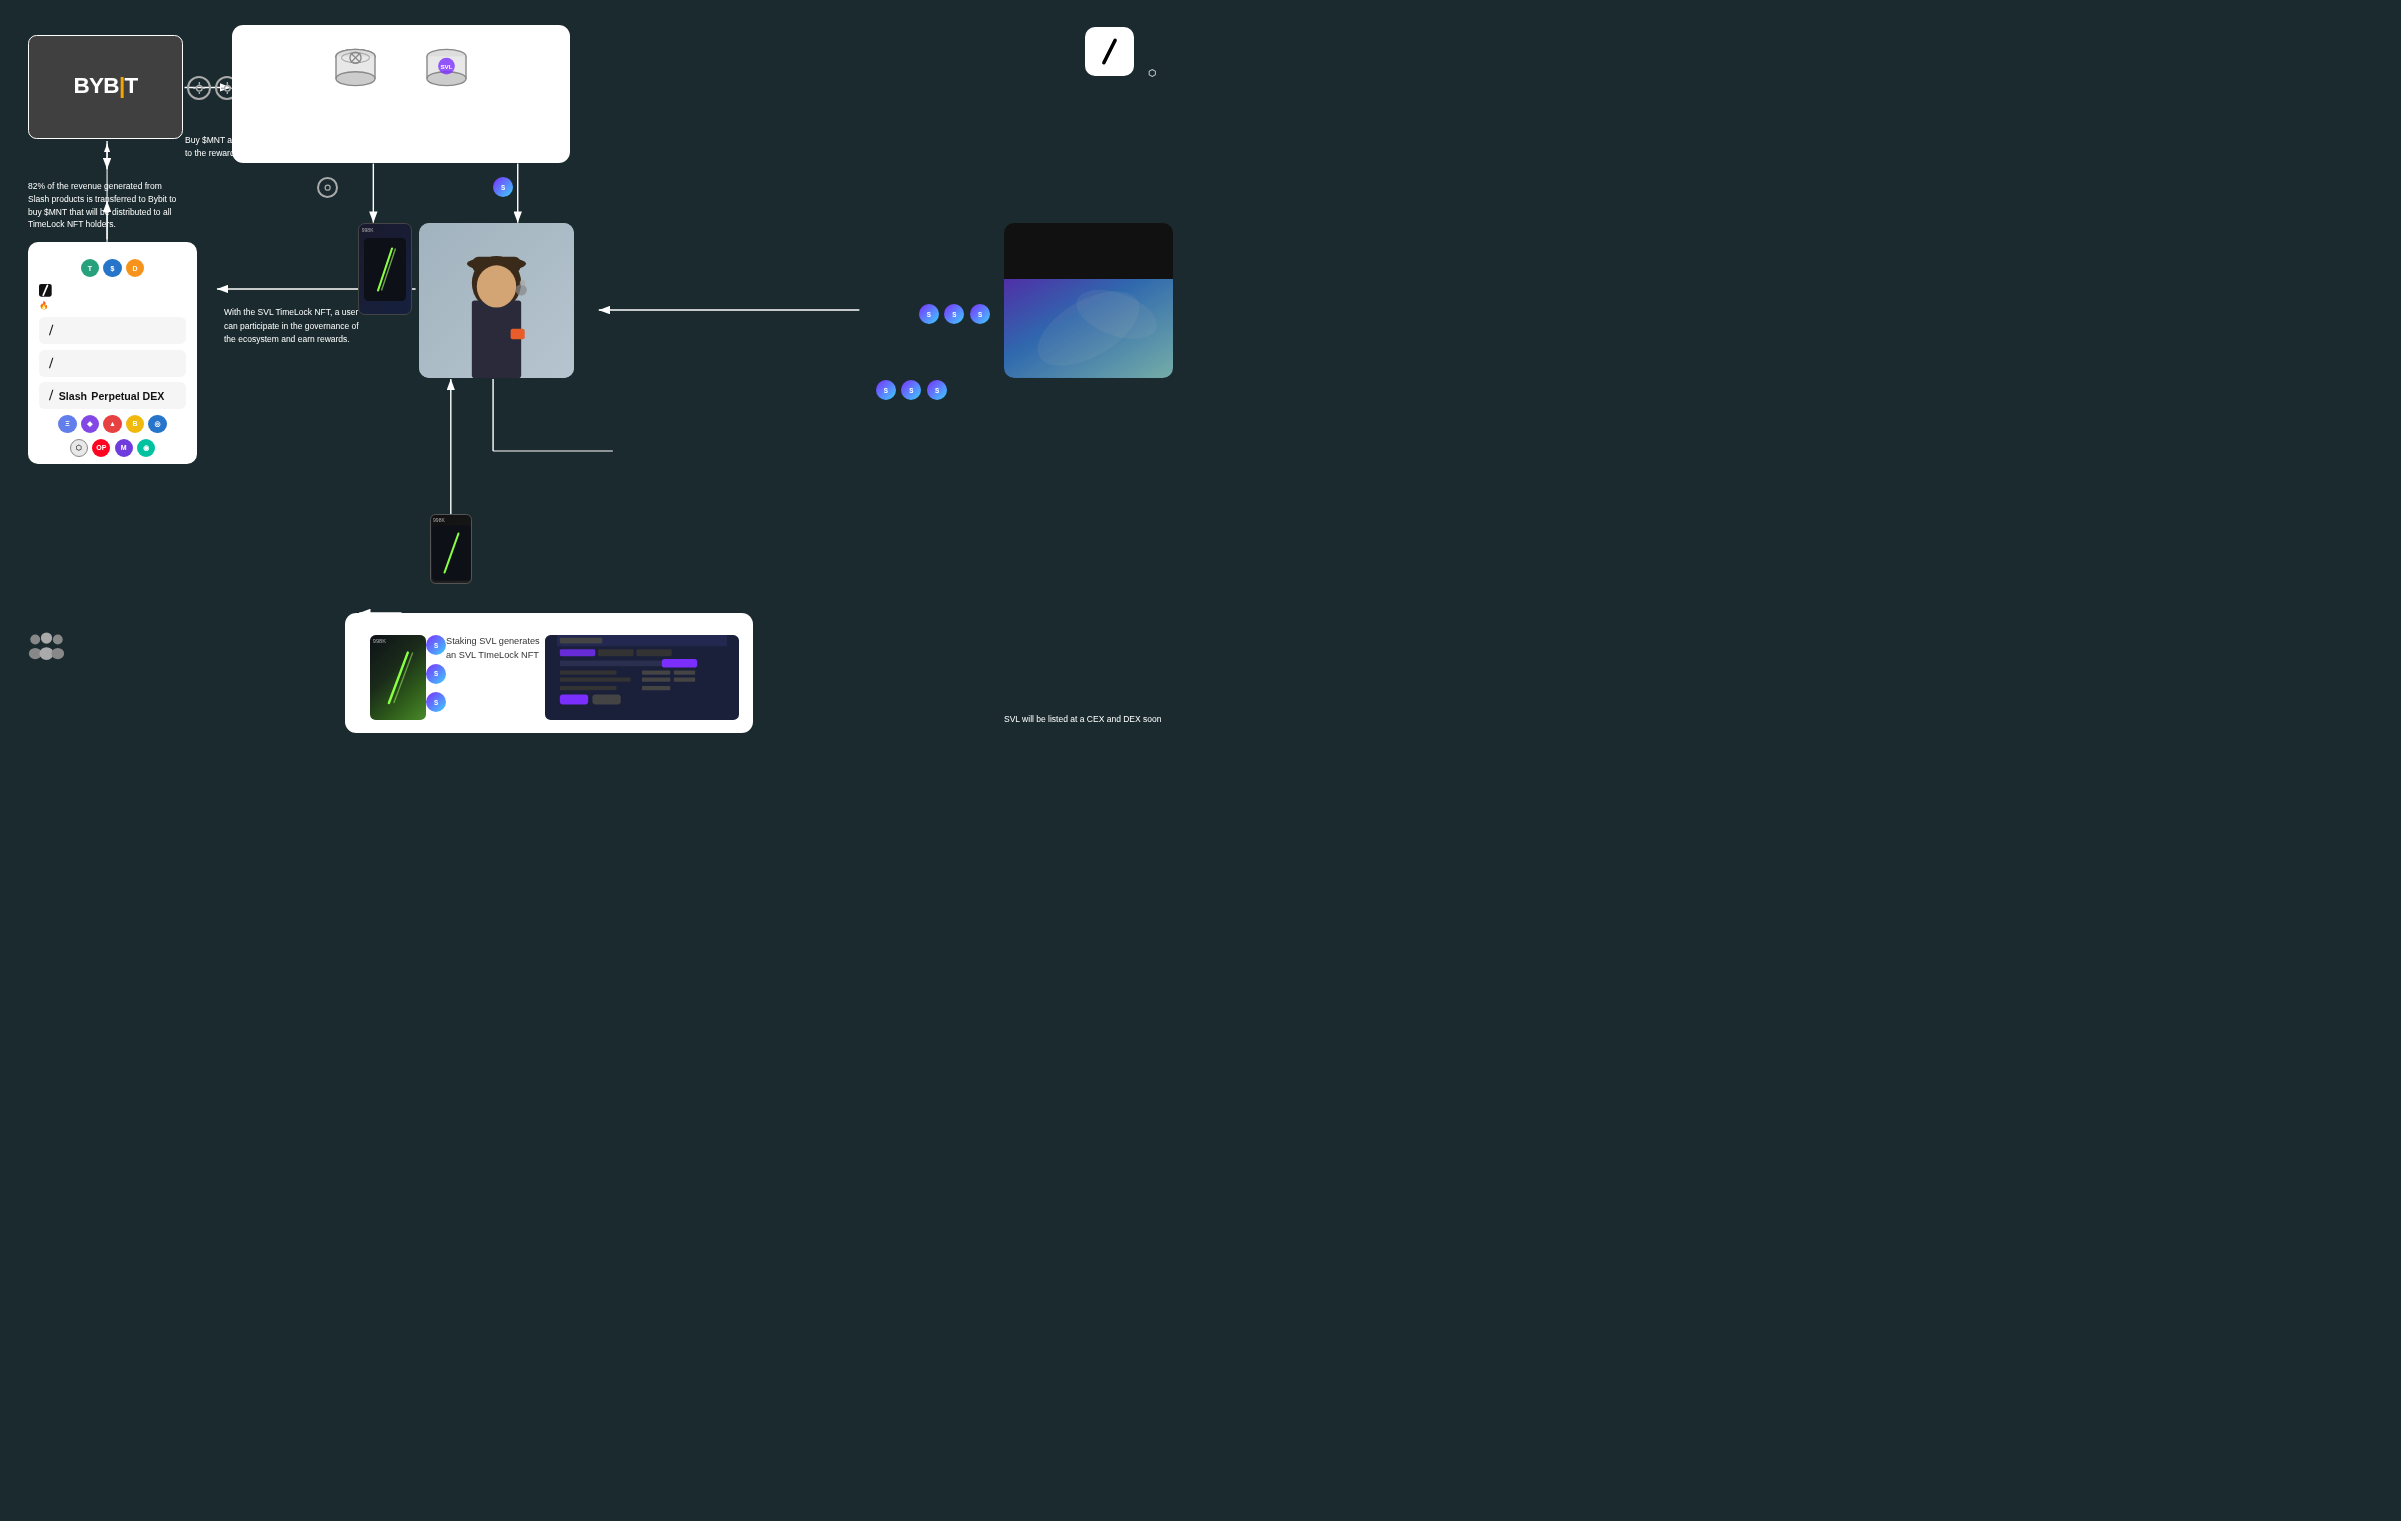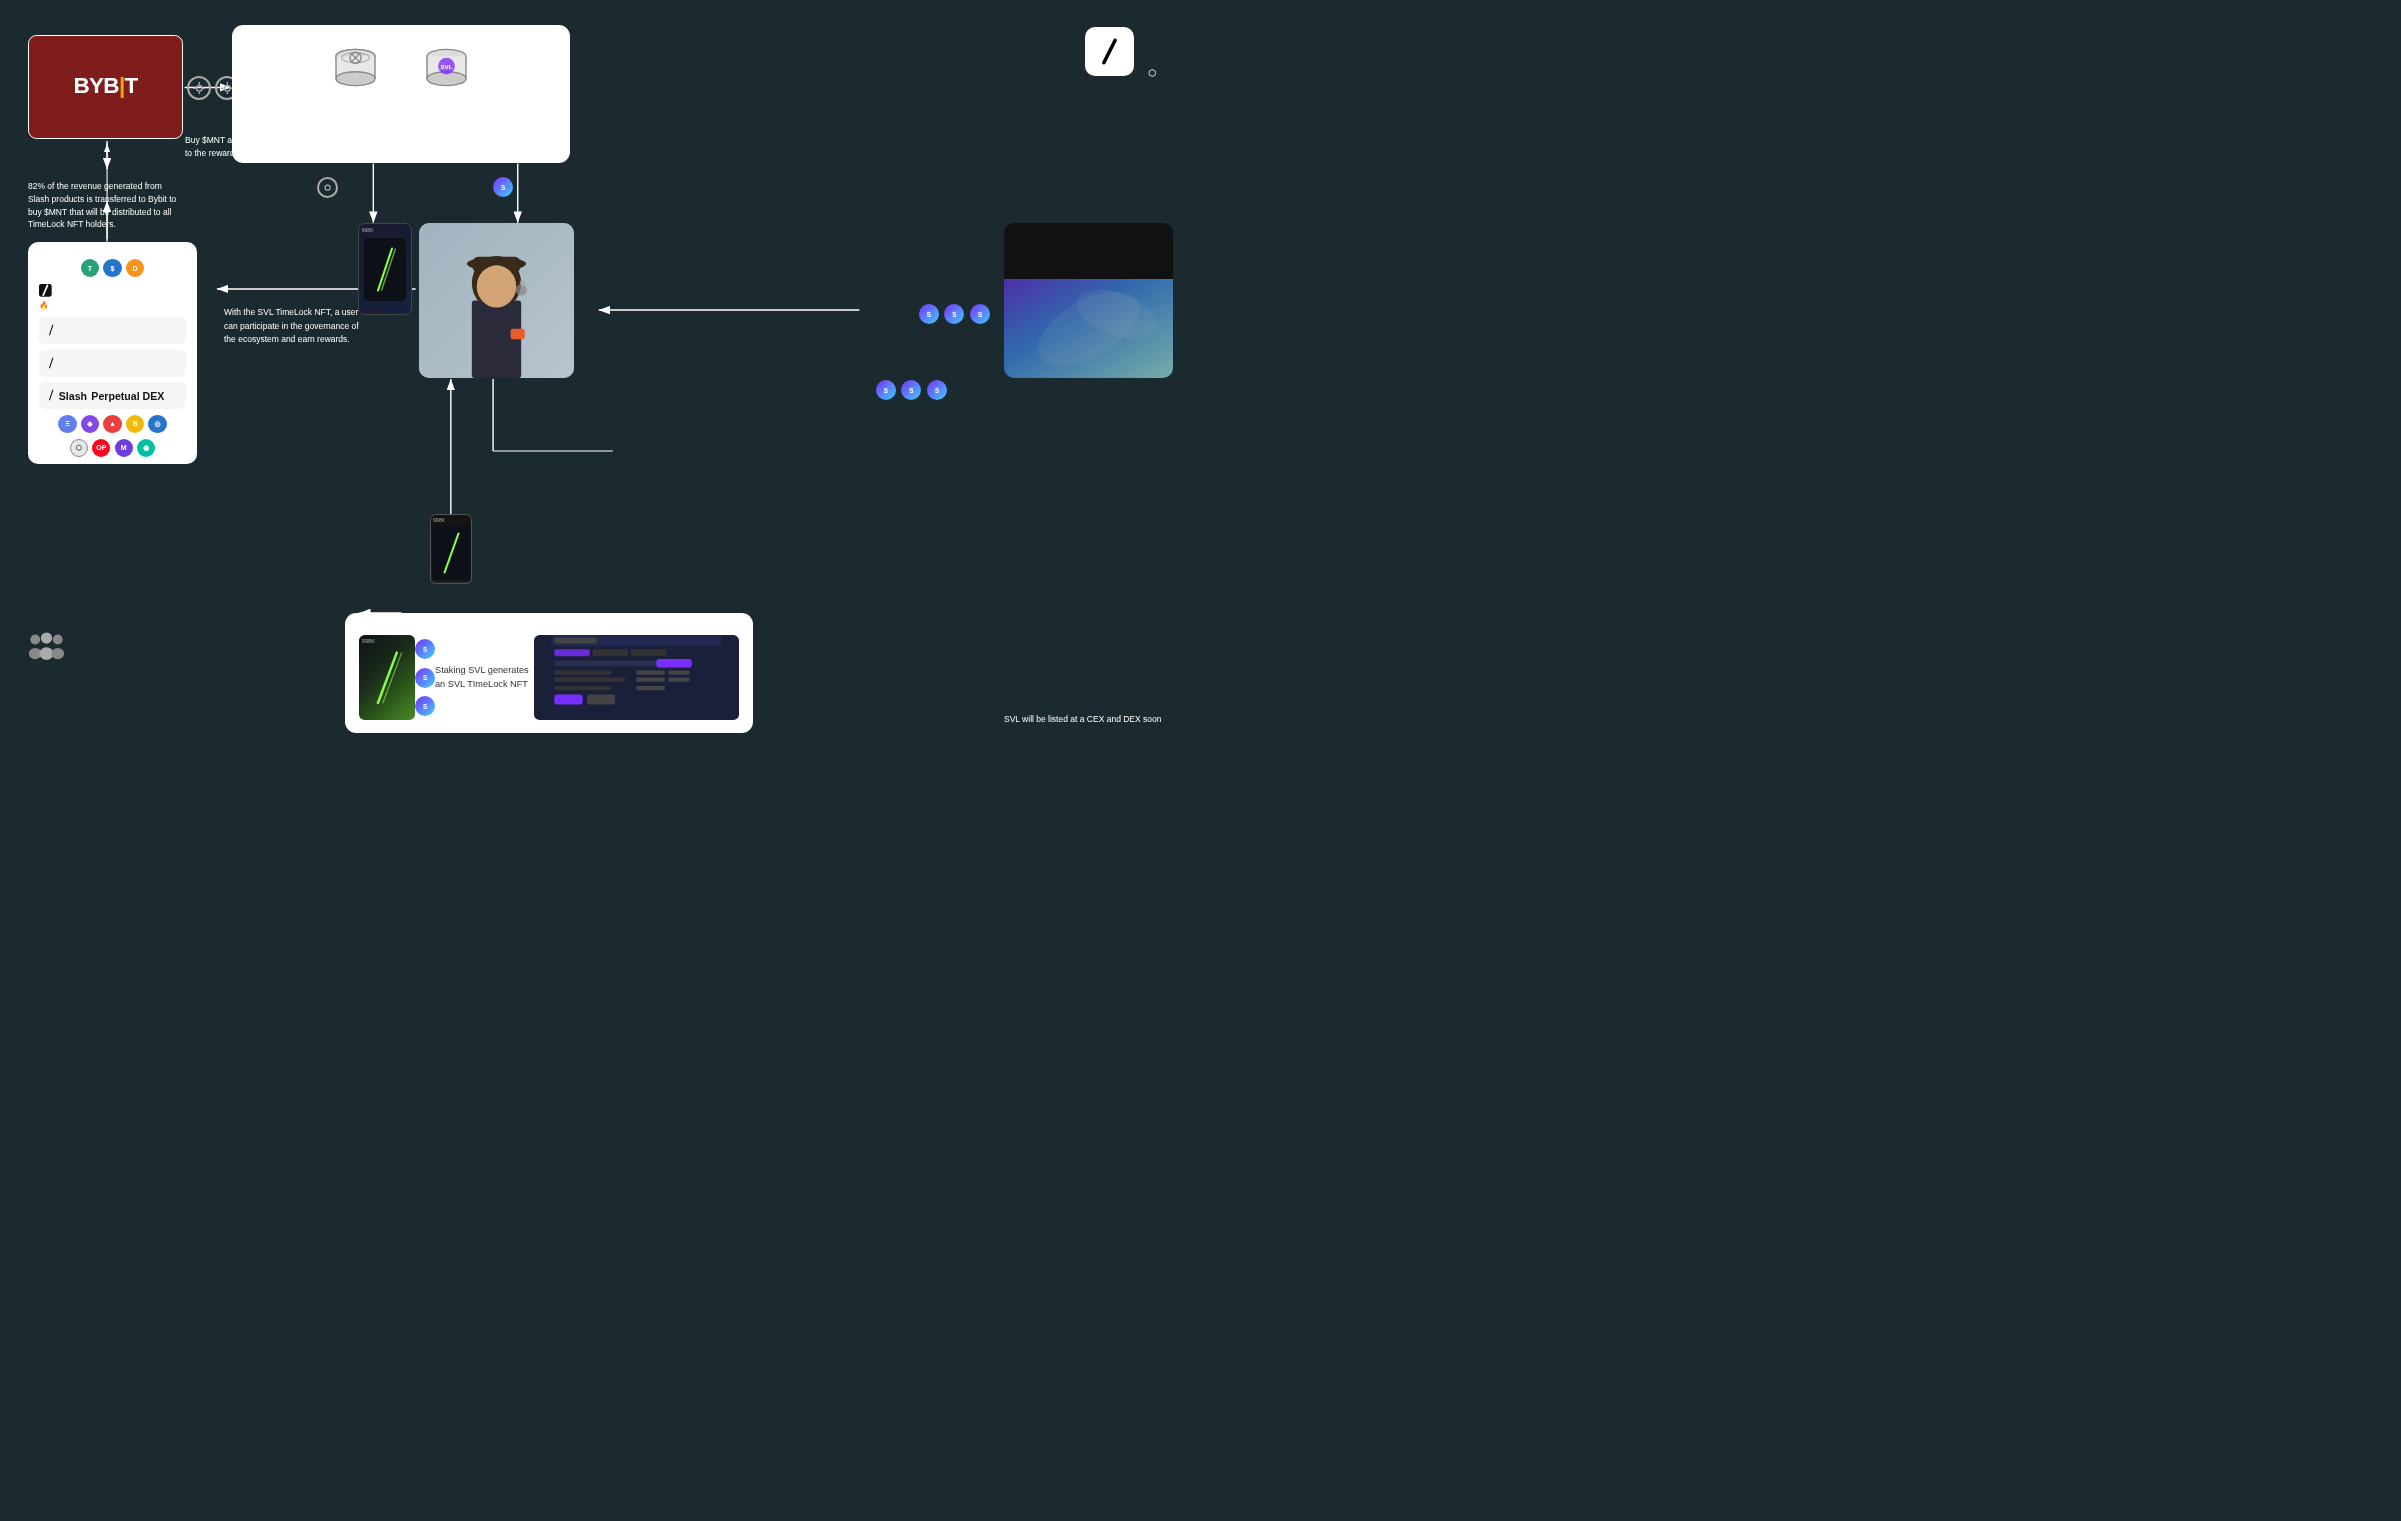--- a/index.html
+++ b/index.html
@@ -55,21 +55,21 @@
       font-weight: 600;
     }
 
     
     .bybit-box {
       position: absolute;
       top: 35px;
       left: 28px;
       width: 155px;
       height: 104px;
-      background: #7f1d1d;
+      background: #404040;
       border: 1.4px solid white;
       border-radius: 8.5px;
       display: flex;
       flex-direction: column;
       align-items: center;
       justify-content: center;
     }
     .bybit-logo {
       font-size: 22.5px;
       font-weight: 900;
@@ -295,21 +295,21 @@
     .staking-title {
       font-size: 10.6px;
       font-weight: 600;
       color: #222;
       text-align: center;
       margin-bottom: 10px;
     }
     .staking-content {
       display: flex;
       gap: 0;
-      align-items: center;
+      margin-left: 11px;
     }
     .staking-nft {
       width: 56px;
       height: 85px;
       background: linear-gradient(135deg, #1a1a2e, #16213e);
       border-radius: 5.6px;
       flex-shrink: 0;
     }
     .staking-desc {
       font-size: 9.2px;

